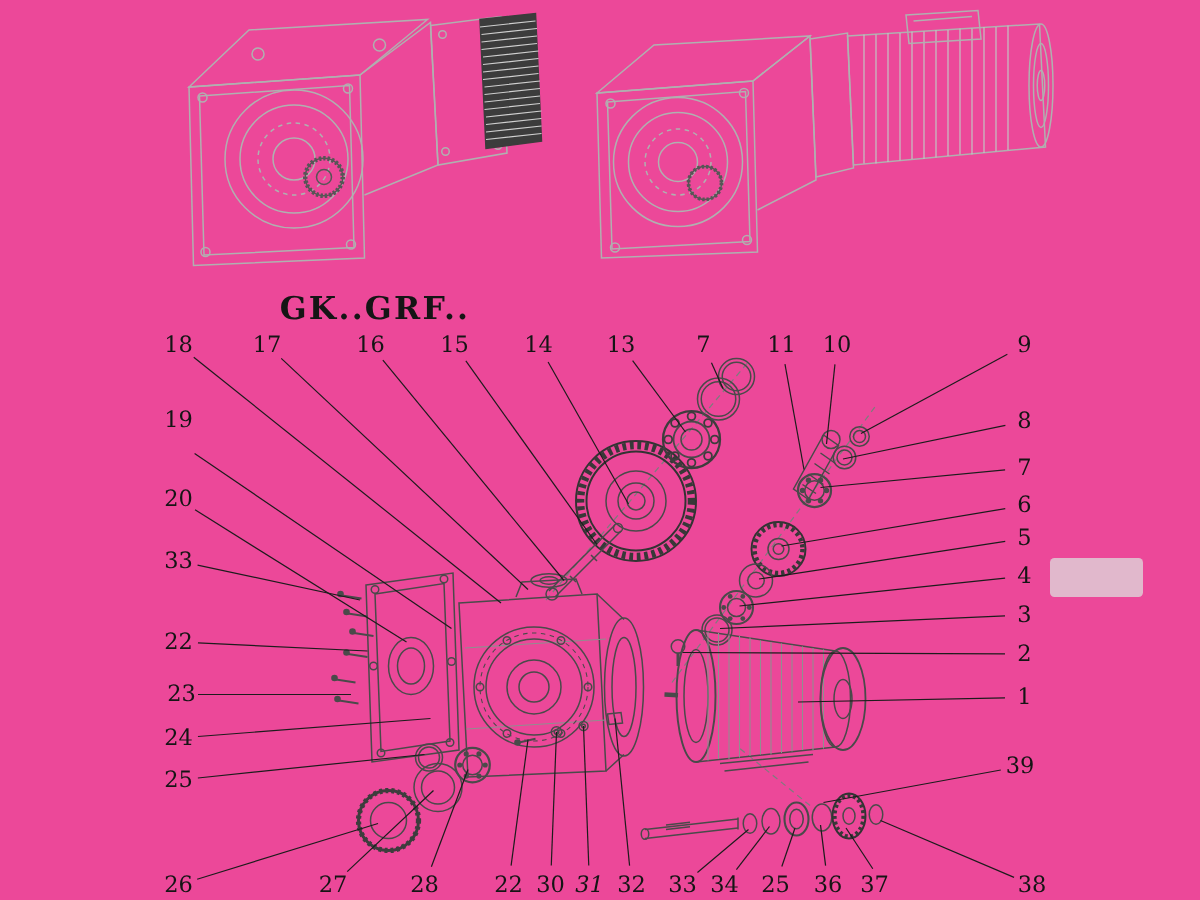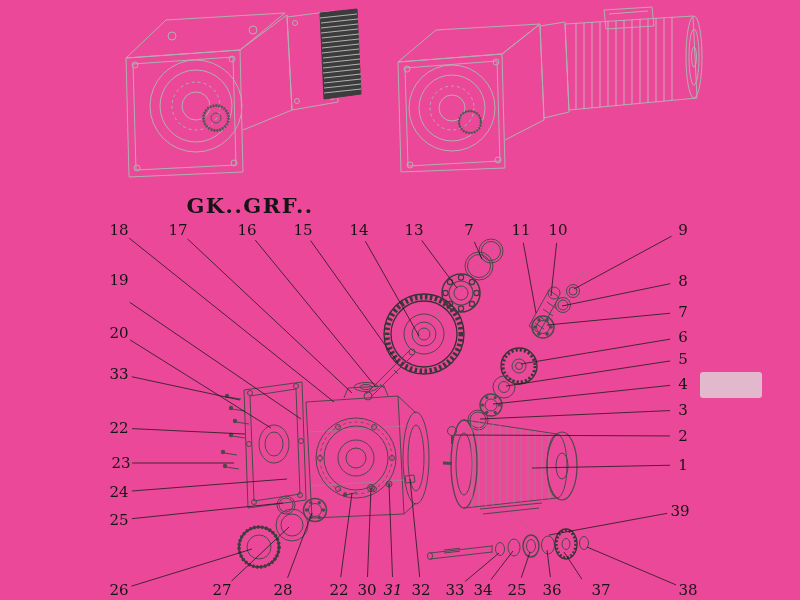--- a/index.html
+++ b/index.html
@@ -360,20 +360,20 @@
       <span class="callout" data-name="callout-27" style="left: 222px; top: 590px;">27</span>
       <span class="callout" data-name="callout-28" style="left: 283px; top: 590px;">28</span>
       <span class="callout" data-name="callout-29" style="left: 339px; top: 590px;">22</span>
       <span class="callout" data-name="callout-30" style="left: 367px; top: 590px;">30</span>
       <span class="callout" data-name="callout-31" style="left: 393px; top: 590px; font-style: italic;">31</span>
       <span class="callout" data-name="callout-32" style="left: 421px; top: 590px;">32</span>
       <span class="callout" data-name="callout-33" style="left: 455px; top: 590px;">33</span>
       <span class="callout" data-name="callout-34" style="left: 483px; top: 590px;">34</span>
       <span class="callout" data-name="callout-35" style="left: 517px; top: 590px;">25</span>
       <span class="callout" data-name="callout-36" style="left: 552px; top: 590px;">36</span>
-      <span class="callout" data-name="callout-37" style="left: 601px; top: 590px;">37</span>
+      <span class="callout" data-name="callout-37" style="left: 583px; top: 590px;">37</span>
       <span class="callout" data-name="callout-38" style="left: 688px; top: 590px;">38</span>
       <span class="callout" data-name="callout-39" style="left: 680px; top: 511px;">39</span>
     </div>
 
   <div class="watermark" data-name="watermark"></div>
 
 </div>
 
 </body></html>

